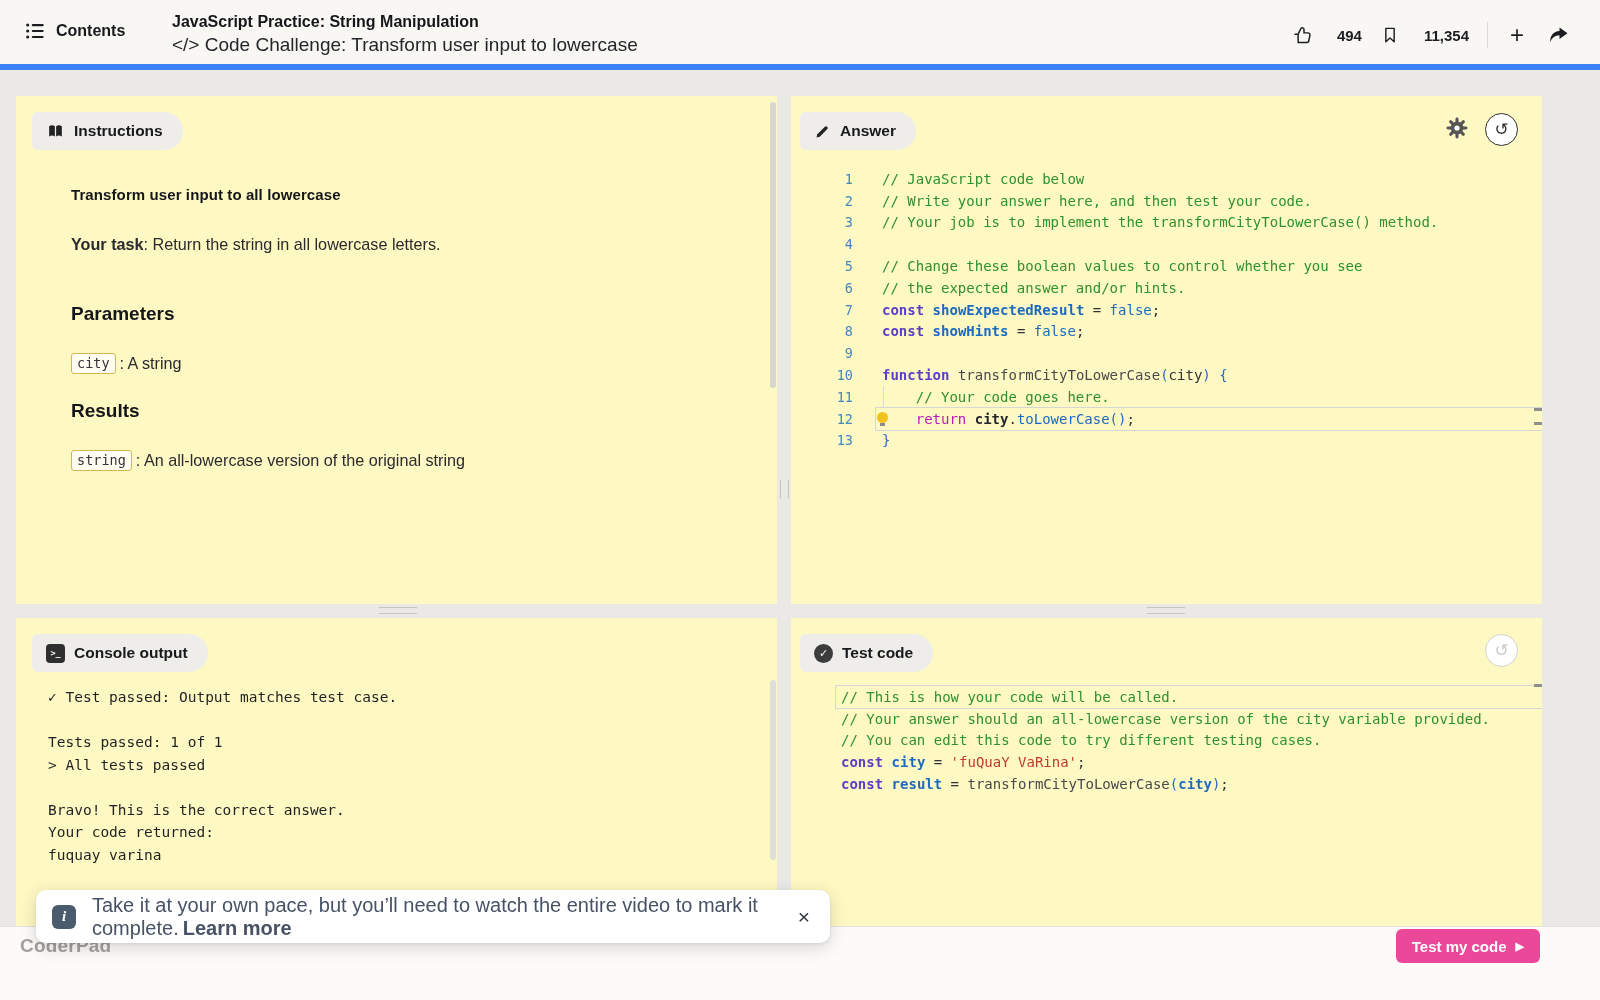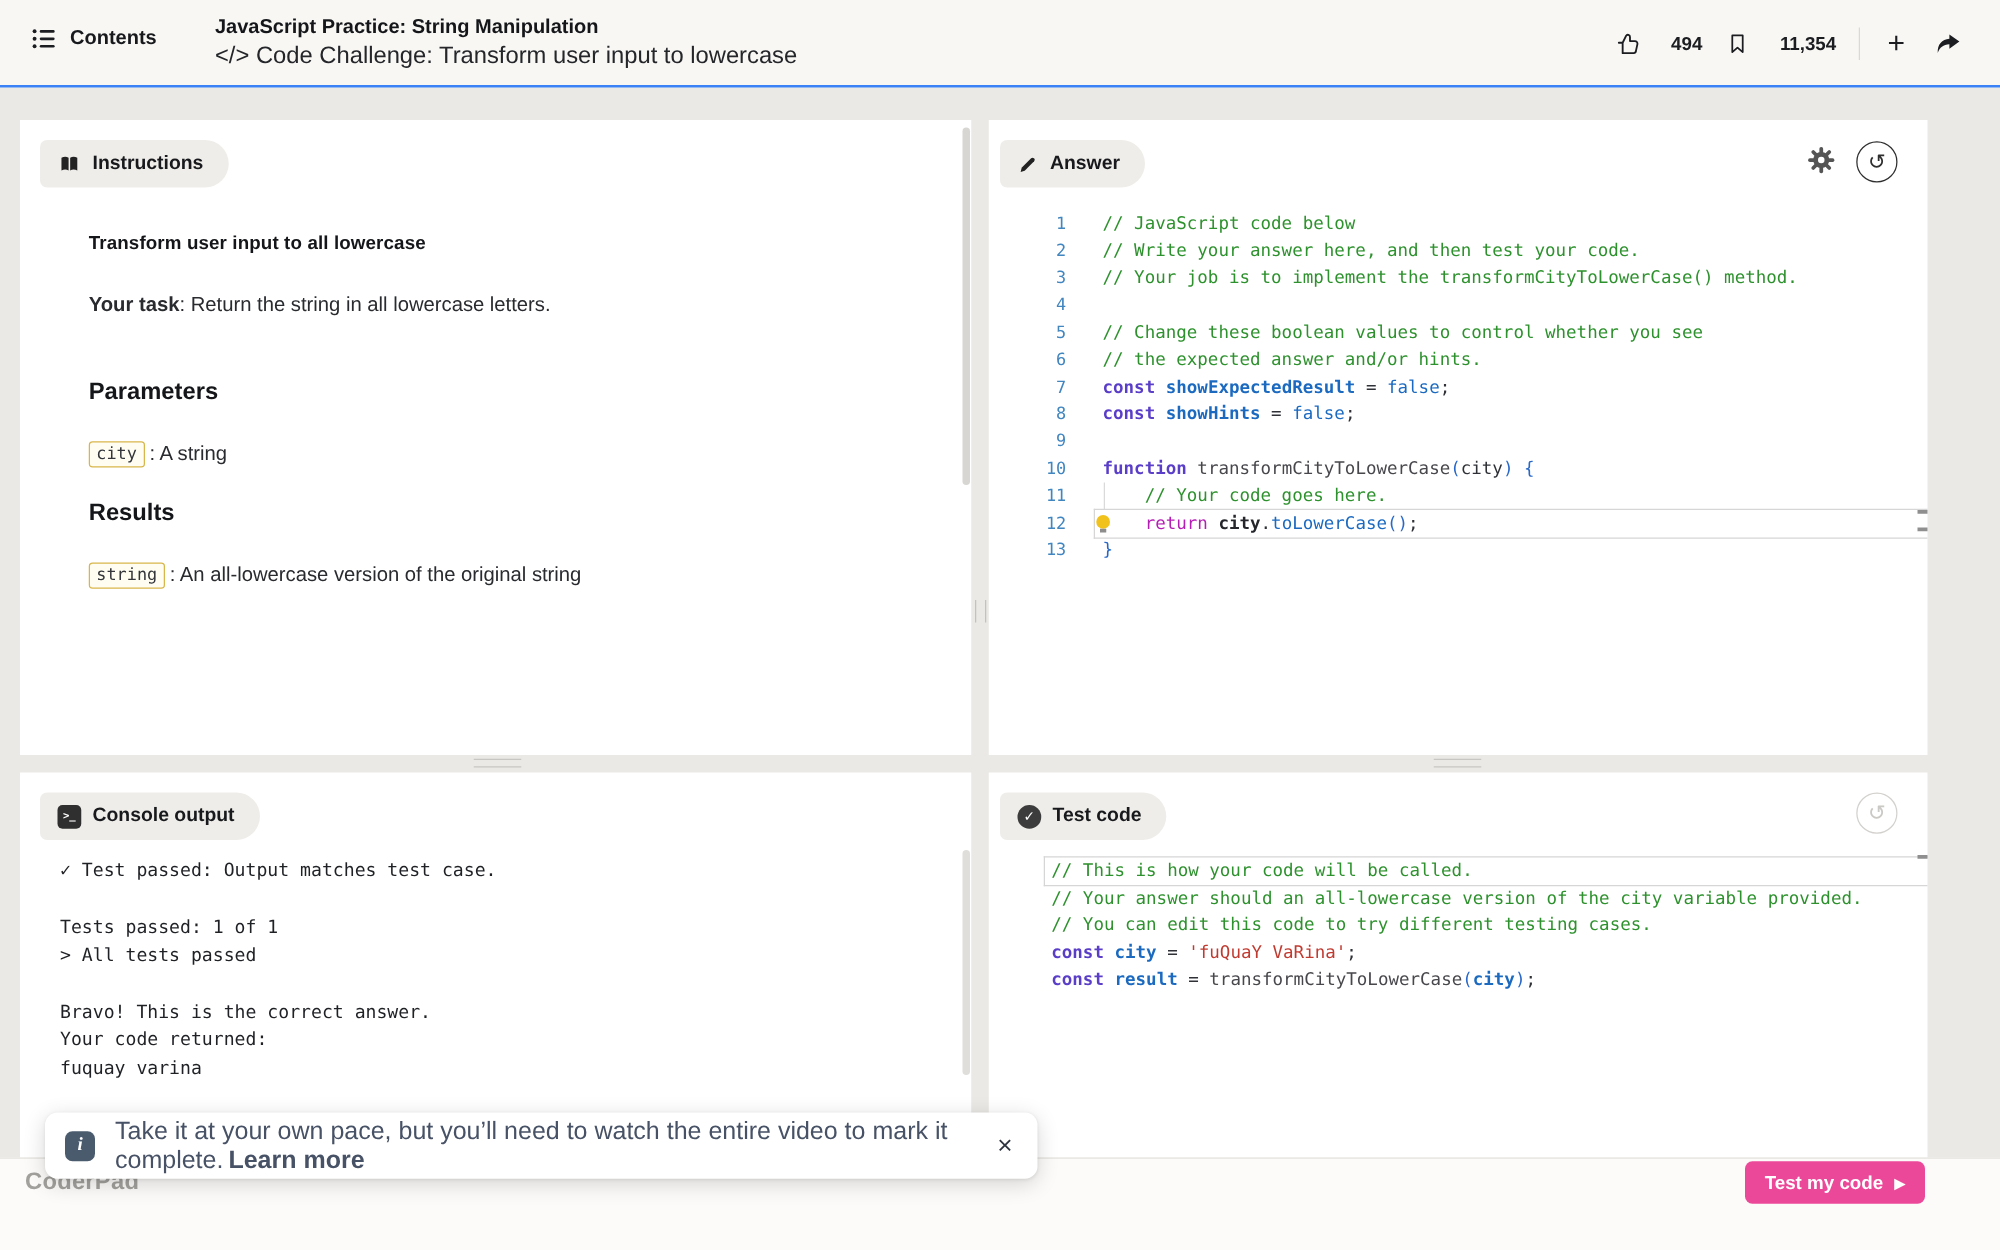--- a/index.html
+++ b/index.html
@@ -1,35 +1,35 @@
 <!DOCTYPE html>
 <html><head>
 <meta charset="utf-8">
 <style>
   * { margin:0; padding:0; box-sizing:border-box; }
   html,body { width:1600px; height:1000px; overflow:hidden; }
   body { font-family:"Liberation Sans", sans-serif; background:#ebe9e5; position:relative; color:#1f2125; }
 
   
-  #header { position:absolute; left:0; top:0; width:1600px; height:70px; background:#f8f7f4; border-bottom:2px solid #3b82f6; z-index:5; }
+  #header { position:absolute; left:0; top:0; width:1600px; height:70px; background:#f8f7f4; border-bottom:6px solid #3b82f6; z-index:5; }
   .contents-btn { position:absolute; left:24px; top:20px; display:flex; align-items:center; gap:10px; cursor:pointer; }
   .contents-btn .label { font-size:16px; font-weight:700; color:#17191c; }
   .title-block { position:absolute; left:172px; top:13px; display:flex; flex-direction:column; gap:3px; }
   .title-block .title { font-size:16px; font-weight:700; color:#141619; }
   .title-block .subtitle { font-size:19px; color:#24262a; }
   .header-right { position:absolute; right:30px; top:0; height:70px; display:flex; align-items:center; gap:18px; }
   .stat { display:flex; align-items:center; gap:8px; cursor:pointer; }
   .stat .num { font-size:15px; font-weight:600; color:#1b1d20;margin-left:16px; }
   .hdr-divider { width:1px; height:26px; background:#dbd9d5; }
   .plus-btn { font-size:24px; font-weight:400; color:#1b1d20; cursor:pointer; line-height:1; padding:0 4px; }
   .icon-stroke { stroke:#1b1d20; stroke-width:1.7; fill:none; stroke-linecap:round; stroke-linejoin:round; }
 
   
   #main { position:absolute; left:0; top:70px; width:1600px; height:856px; background:#ebe9e5; }
-  .panel { position:absolute; background:#ffffff; }
+  .panel { position:absolute; background:#fef9c3; }
   #panel-instructions { left:16px;  top:26px;  width:761px; height:508px; }
   #panel-answer       { left:791px; top:26px;  width:751px; height:508px; }
   #panel-console      { left:16px;  top:548px; width:761px; height:308px; }
   #panel-test         { left:791px; top:548px; width:751px; height:308px; }
 
   .tab-pill { position:absolute; top:16px; height:38px; display:flex; align-items:center; gap:9px; background:#efede9; border-radius:6px 20px 20px 6px; padding:0 20px 0 14px; }
   .tab-pill .tab-label { font-size:15.5px; font-weight:700; color:#17191c; white-space:nowrap; }
   .pill-left16 { left:16px; } .pill-left9 { left:9px; }
 
   .terminal-glyph { width:19px; height:19px; background:#2f2f2f; border-radius:4px; color:#fff; font-family:"DejaVu Sans Mono", monospace; font-size:8.5px; font-weight:700; display:flex; align-items:center; justify-content:center; }

